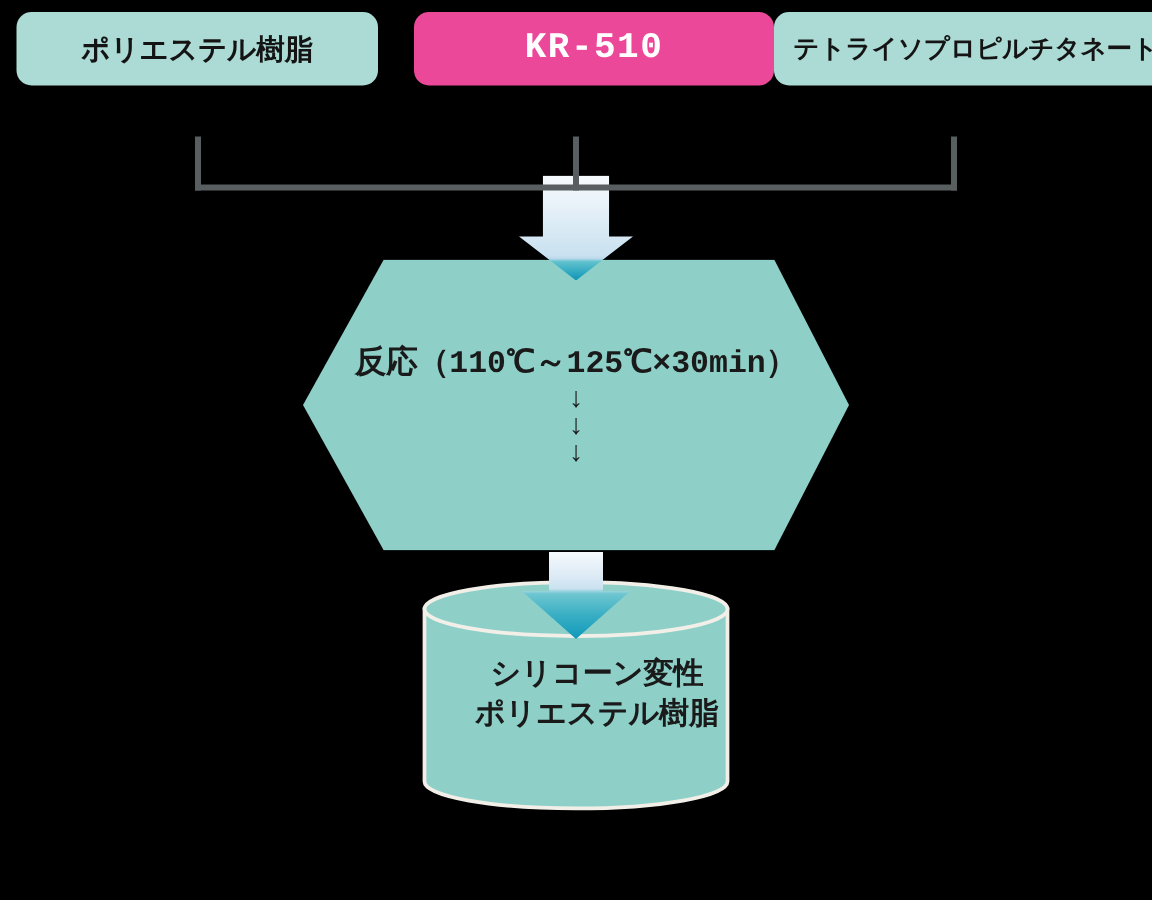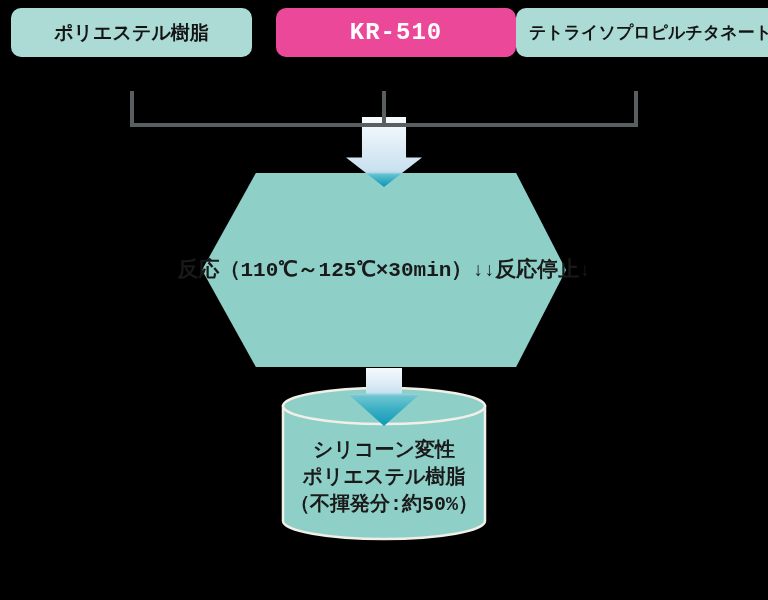--- a/index.html
+++ b/index.html
@@ -37,29 +37,29 @@
     clip-path:polygon(25% 0,75% 0,75% 45%,100% 45%,50% 100%,0% 45%,25% 45%);
   }
   
   .hexagon{
     position:absolute;left:202px;top:173px;width:364px;height:194px;
     background:#8ed0c8;z-index:1;
     clip-path:polygon(0% 50%,14.8% 0%,86.3% 0%,100% 50%,86.3% 100%,14.8% 100%);
   }
   .hexcontent{
     position:absolute;left:202px;top:173px;width:364px;height:194px;z-index:4;
-    display:flex;flex-direction:row;align-items:center;justify-content:center;
+    display:flex;flex-direction:column;align-items:center;justify-content:center;
     padding-top:2px;color:#1a1a1a;
   }
   .step{font-size:21px;font-weight:bold;line-height:26px;white-space:nowrap;}
   .steparrow{font-size:19px;line-height:18px;height:18px;color:#1a1a1a;}
   
   .cyl-svg{position:absolute;left:280px;top:385px;z-index:1;}
   .cyltext{
-    position:absolute;left:282px;top:437px;width:204px;z-index:5;
+    position:absolute;left:296px;top:437px;width:204px;z-index:5;
     text-align:center;color:#1a1a1a;font-weight:bold;font-size:20px;line-height:27px;
     white-space:nowrap;
   }
 </style>
 </head>
 <body>
 
 <div class="stage">
 
   <div class="inbox b1">
@@ -77,29 +77,27 @@
   <div class="line lv right"></div>
   <div class="line lh"></div>
 
   <div class="bigarrow arrow1"></div>
 
   <div class="hexagon"></div>
   <div class="hexcontent">
     <div class="step">反応（110℃～125℃×30min）</div>
     <div class="steparrow">↓</div>
     <div class="steparrow">↓</div>
-    <div class="step">反応停止</div>
     <div class="steparrow">↓</div>
   </div>
 
   <div class="bigarrow arrow2"></div>
 
   <svg class="cyl-svg" width="208" height="158" viewBox="0 0 208 158">
     <path d="M3,21 L3,136 A101,18 0 0 0 205,136 L205,21 Z" fill="#8ed0c8" stroke="#f2efe8" stroke-width="2.5"></path>
     <ellipse cx="104" cy="21" rx="101" ry="18" fill="#8ed0c8" stroke="#f2efe8" stroke-width="2.5"></ellipse>
   </svg>
   <div class="cyltext">
     <div>シリコーン変性</div>
     <div>ポリエステル樹脂</div>
-    <div>（不揮発分:約50%）</div>
   </div>
 
 </div>
 
 </body></html>

